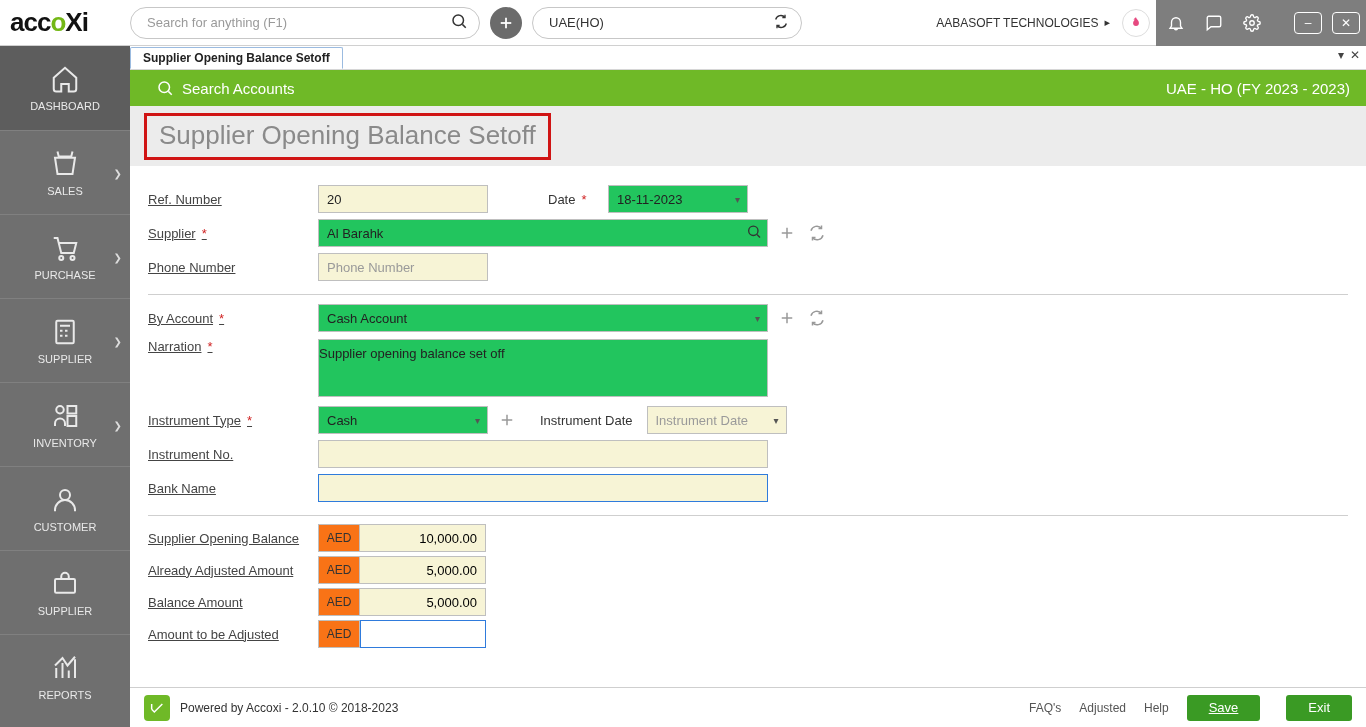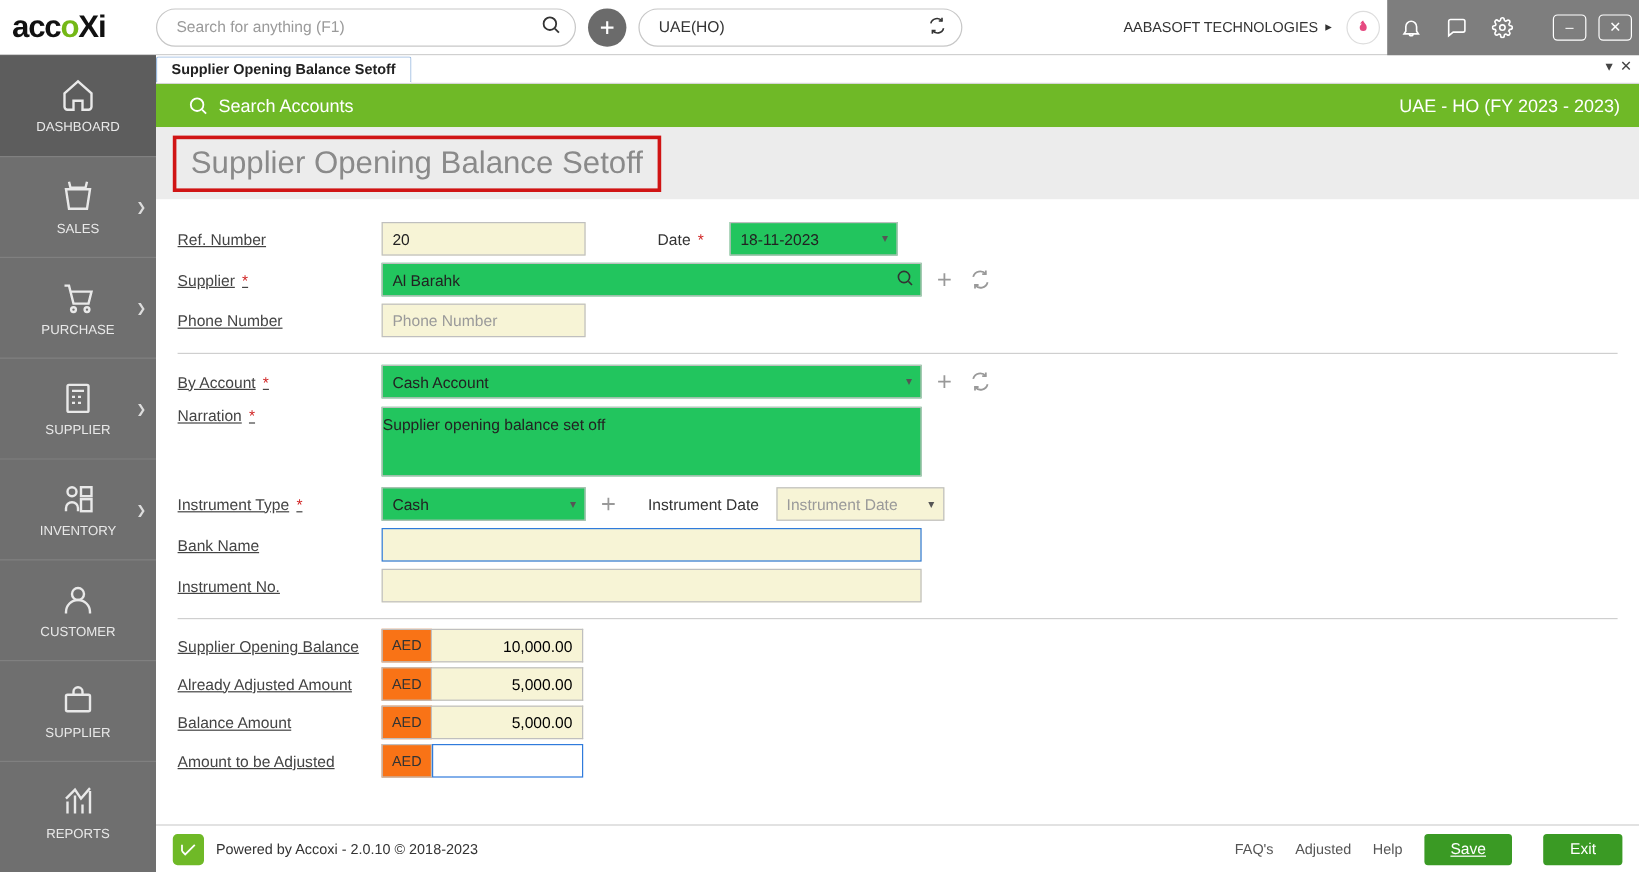--- a/index.html
+++ b/index.html
@@ -492,30 +492,30 @@
           <span style="width:6px"></span>
           <span>Instrument Date</span>
           <div class="select-wrap" style="margin-left:6px">
             <input class="text yellow w140" placeholder="Instrument Date" style="">
             <span class="dd-caret">▾</span>
           </div>
         </div>
       </div>
 
       <div class="row">
+        <div class="lbl">Instrument No.</div>
+        <div class="control">
+          <input class="text yellow w450" value="" style="">
+        </div>
+      </div>
+
+      <div class="row">
         <div class="lbl">Bank Name</div>
         <div class="control">
           <input class="text yellow w450" style="border: 1px solid rgb(47, 123, 220);" value="">
-        </div>
-      </div>
-
-      <div class="row">
-        <div class="lbl">Instrument No.</div>
-        <div class="control">
-          <input class="text yellow w450" value="" style="">
         </div>
       </div>
     </div>
 
     <div class="section amount-sec">
       <div class="row">
         <div class="lbl">Supplier Opening Balance</div>
         <div class="currency-pair">
           <div class="cur-code">AED</div>
           <input class="cur-val yellow" readonly="" value="10,000.00" style="">

